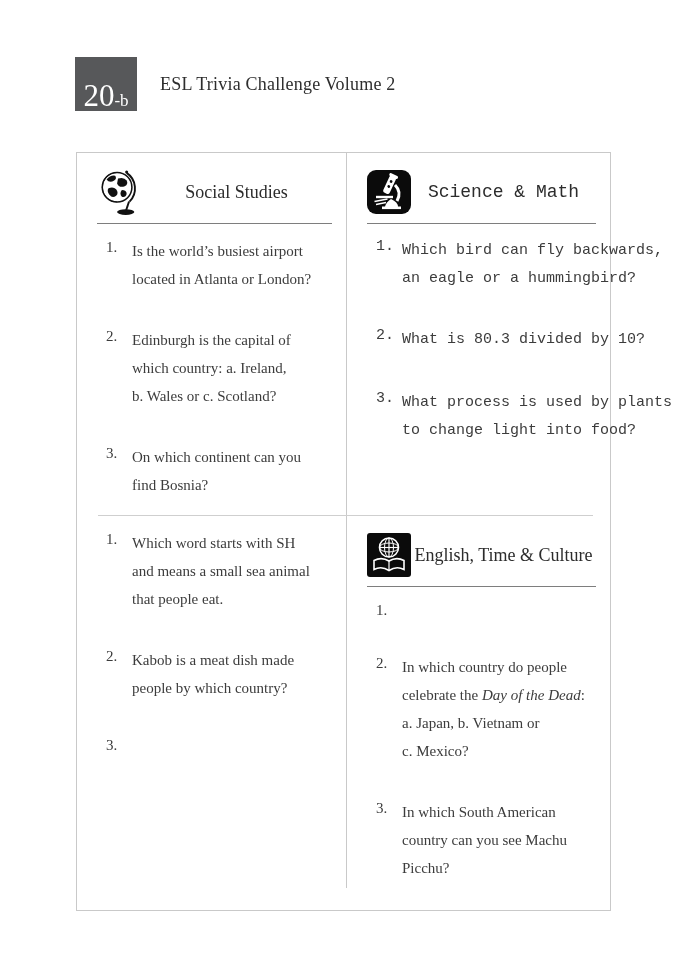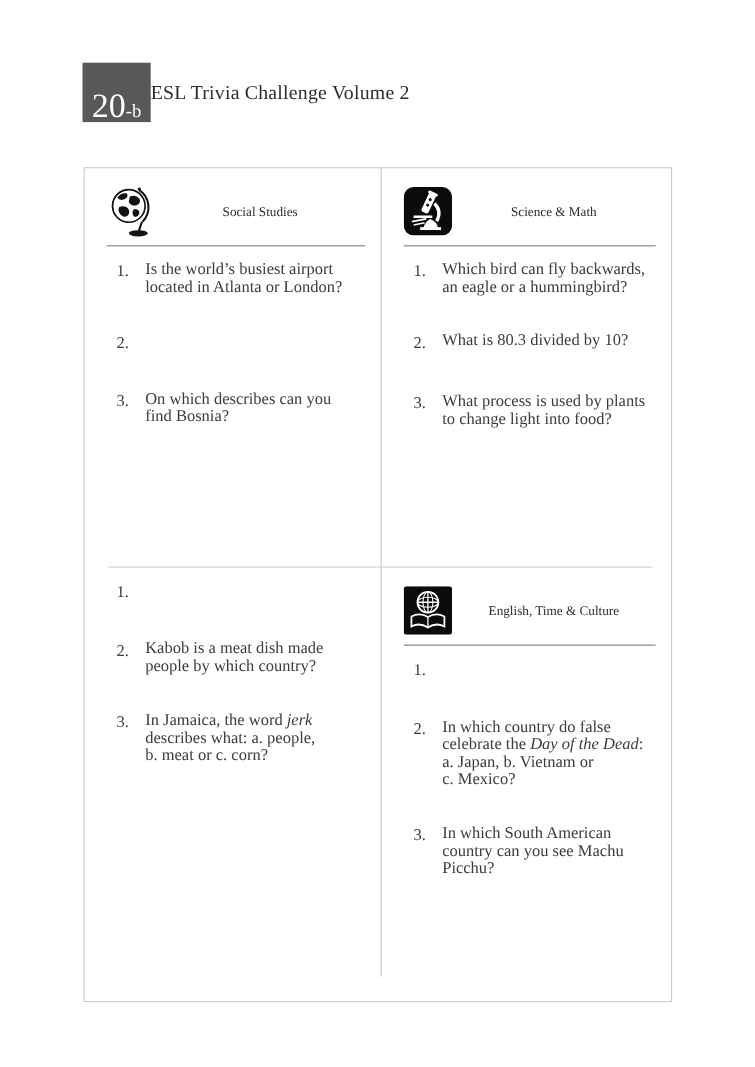--- a/index.html
+++ b/index.html
@@ -6,37 +6,37 @@
   body{
     width:686px;height:970px;position:relative;background:#ffffff;
     font-family:"Liberation Serif", serif;color:#3c3c3c;overflow:hidden;
   }
   
   .app-header{position:absolute;left:75px;top:57px;display:flex;align-items:center;}
   .badge{width:62px;height:54px;background:#57585a;display:flex;align-items:flex-end;justify-content:center;}
   .badge-text{color:#fff;line-height:1;}
   .badge-num{font-size:31px;}
   .badge-suffix{font-size:17px;}
-  .doc-title{font-size:18px;color:#2e2e2e;letter-spacing:.2px;}
+  .doc-title{margin-left:23px;font-size:18px;color:#2e2e2e;letter-spacing:.2px;}
   
   .quiz-card{position:absolute;left:76px;top:152px;width:533px;height:757px;border:1px solid #c9c9c9;}
   .v-divider{position:absolute;left:269px;top:0;width:1px;height:735px;background:#c9c9c9;}
   .h-divider{position:absolute;left:21px;top:362px;width:495px;height:1px;background:#cfcfcf;}
   .cell{position:absolute;width:269px;}
   .cell-tl{left:0;top:0;}
-  .cell-tr{left:270px;top:0;width:263px;}
+  .cell-tr{left:270px;top:0;width:263px;font-family:Liberation Mono, monospace;}
   .cell-bl{left:0;top:363px;}
   .cell-br{left:270px;top:363px;width:263px;}
   .cat-header{display:flex;align-items:center;height:62px;margin:0 14px 0 20px;border-bottom:1px solid #7e7e7e;padding-top:8px;box-sizing:content-box;}
   .cat-icon{flex:0 0 auto;display:flex;align-items:center;justify-content:center;}
-  .cat-title{flex:1;text-align:center;font-size:12px;color:#2c2c2c;}
+  .cat-title{flex:1;text-align:center;font-size:18px;color:#2c2c2c;}
   .q-list{padding-top:13px;}
   .question{display:flex;padding-left:29px;margin-bottom:33px;}
   .q-num{width:26px;flex:0 0 26px;font-size:15px;line-height:20px;}
-  .q-text{font-size:15px;line-height:16px;white-space:pre;}
+  .q-text{font-size:15px;line-height:28px;white-space:pre;}
   .q-text em{font-style:italic;}
 </style>
 </head>
 <body>
 
 <div class="app-header">
   <div class="badge">
     <span class="badge-text"><span class="badge-num">20</span><span class="badge-suffix">-b</span></span>
   </div>
   <div class="doc-title">ESL Trivia Challenge Volume 2</div>
@@ -65,24 +65,27 @@
       <span class="cat-title">Social Studies</span>
     </div>
     <div class="q-list">
       <div class="question">
         <span class="q-num">1.</span>
         <span class="q-text"><span>Is the world’s busiest airport
 located in Atlanta or London?</span></span>
       </div>
       <div class="question">
         <span class="q-num">2.</span>
+        <span class="q-text"><span>Edinburgh is the capital of
+which country: a. Ireland,
+b. Wales or c. Scotland?</span></span>
       </div>
       <div class="question">
         <span class="q-num">3.</span>
-        <span class="q-text"><span>On which describes can you
+        <span class="q-text"><span>On which continent can you
 find Bosnia?</span></span>
       </div>
     </div>
   </div>
 
   <div class="cell cell-tr">
     <div class="cat-header">
       <span class="cat-icon">
         <svg width="44" height="44" viewBox="0 0 44 44">
           <rect width="44" height="44" rx="9" fill="#0b0b0b"></rect>
@@ -117,31 +120,31 @@
         <span class="q-text"><span>What process is used by plants
 to change light into food?</span></span>
       </div>
     </div>
   </div>
 
   <div class="cell cell-bl">
     <div class="q-list">
       <div class="question">
         <span class="q-num">1.</span>
+        <span class="q-text"><span>Which word starts with SH
+and means a small sea animal
+that people eat.</span></span>
       </div>
       <div class="question">
         <span class="q-num">2.</span>
         <span class="q-text"><span>Kabob is a meat dish made
 people by which country?</span></span>
       </div>
       <div class="question">
         <span class="q-num">3.</span>
-        <span class="q-text"><span>In Jamaica, the word </span><em>jerk</em><span>
-describes what: a. people,
-b. meat or c. corn?</span></span>
       </div>
     </div>
   </div>
 
   <div class="cell cell-br">
     <div class="cat-header">
       <span class="cat-icon">
         <svg width="44" height="44" viewBox="0 0 44 44">
           <rect width="44" height="44" rx="3" fill="#0b0b0b"></rect>
           <circle cx="22" cy="14.5" r="9.5" fill="none" stroke="#fff" stroke-width="1.6"></circle>
@@ -154,21 +157,21 @@
         </svg>
       </span>
       <span class="cat-title">English, Time &amp; Culture</span>
     </div>
     <div class="q-list">
       <div class="question">
         <span class="q-num">1.</span>
       </div>
       <div class="question">
         <span class="q-num">2.</span>
-        <span class="q-text"><span>In which country do false
+        <span class="q-text"><span>In which country do people
 celebrate the </span><em>Day of the Dead</em><span>:
 a. Japan, b. Vietnam or
 c. Mexico?</span></span>
       </div>
       <div class="question">
         <span class="q-num">3.</span>
         <span class="q-text"><span>In which South American
 country can you see Machu
 Picchu?</span></span>
       </div>

